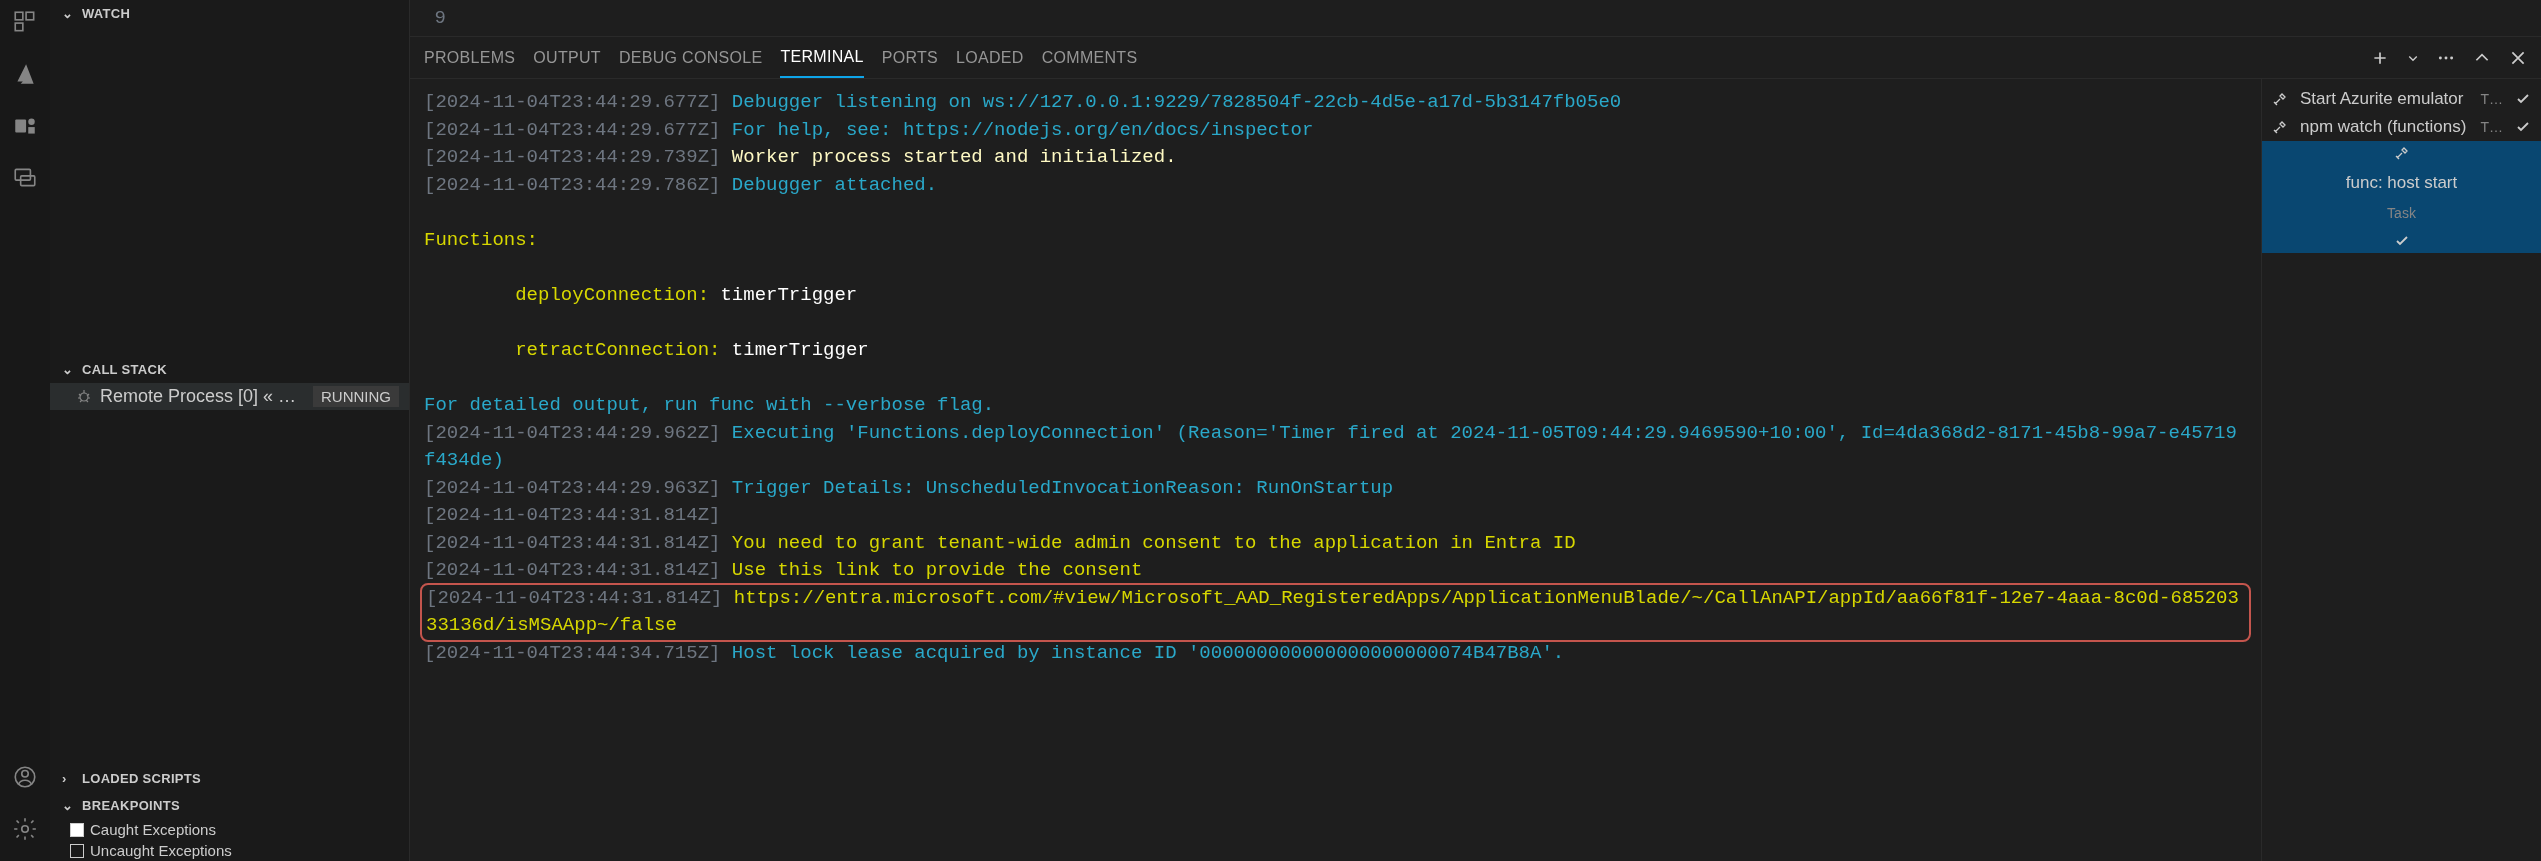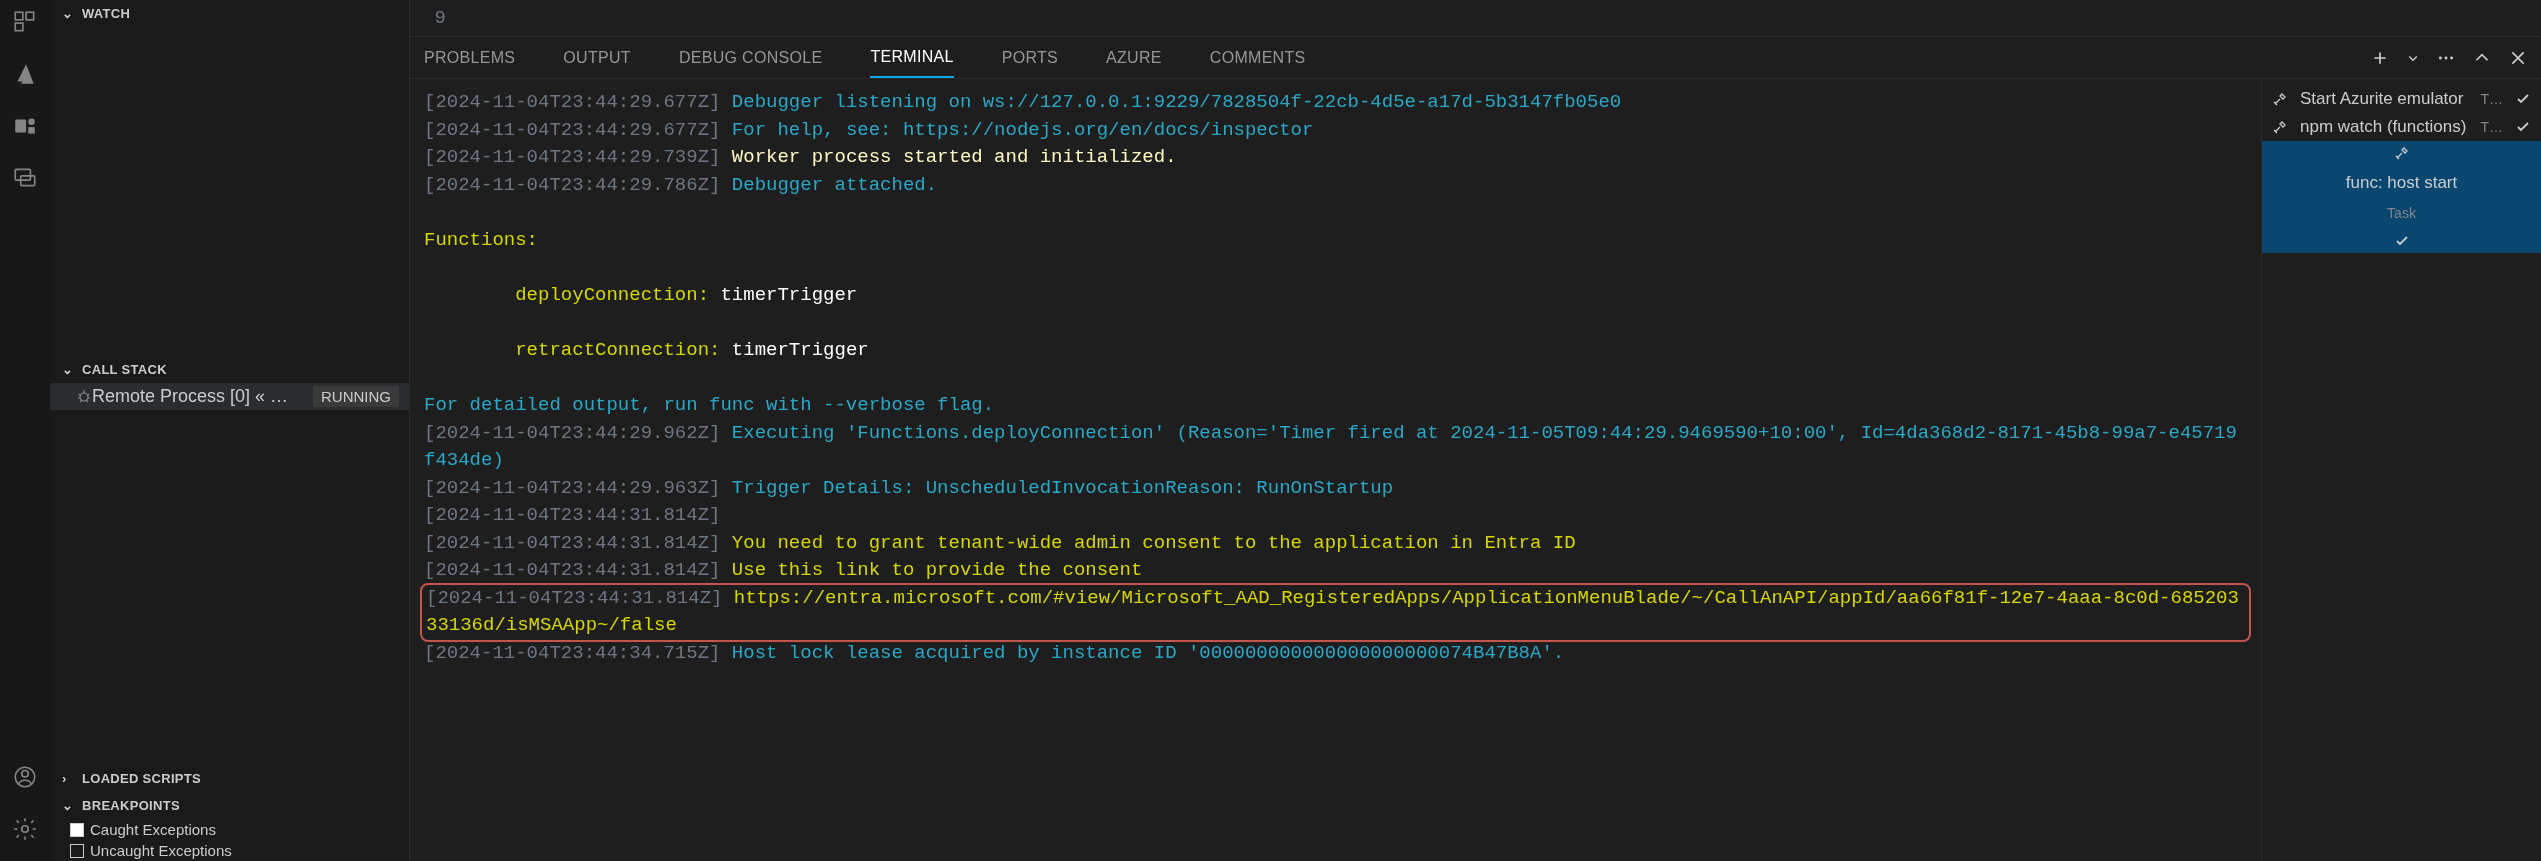--- a/index.html
+++ b/index.html
@@ -48,20 +48,21 @@
 }
 .chev { width: 14px; display: inline-block; color: #cccccc; }
 
 .watch-area { flex: 1; min-height: 220px; }
 
 .callstack-item {
   display: flex;
   align-items: center;
   padding: 3px 10px 3px 26px;
   background: #2a2d2e;
+  gap: 8px;
 }
 .cs-bug { color: #858585; flex-shrink: 0; }
 .cs-label { flex: 1; color: #cccccc; font-size: 18px; overflow: hidden; white-space: nowrap; }
 .cs-status { background: #3a3a3a; color: #cccccc; padding: 2px 8px; font-size: 15px; }
 
 .bp-item { display: flex; align-items: center; gap: 6px; padding: 2px 14px 2px 20px; font-size: 15px; }
 .bp-check { width: 14px; height: 14px; background: #ffffff; border: 1px solid #cccccc; flex-shrink: 0; }
 .bp-check.unchecked { background: transparent; }
 
 .main {
@@ -90,21 +91,21 @@
   flex: 1;
   display: flex;
   flex-direction: column;
   border-top: 1px solid #2a2a2a;
 }
 .panel-tabs {
   display: flex;
   align-items: center;
   padding: 0 14px;
   height: 42px;
-  gap: 48px;
+  gap: 18px;
   border-bottom: 1px solid #2a2a2a;
 }
 .panel-tab {
   color: #969696;
   font-size: 16px;
   padding: 10px 0;
   cursor: pointer;
   letter-spacing: 0.3px;
 }
 .panel-tab.active {
@@ -263,21 +264,21 @@
     <span class="line-no">9</span>
   </div>
 
   <div class="panel">
     <div class="panel-tabs">
       <div class="panel-tab">PROBLEMS</div>
       <div class="panel-tab">OUTPUT</div>
       <div class="panel-tab">DEBUG CONSOLE</div>
       <div class="panel-tab active">TERMINAL</div>
       <div class="panel-tab">PORTS</div>
-      <div class="panel-tab">AZURE</div>
+      <div class="panel-tab">LOADED</div>
       <div class="panel-tab">COMMENTS</div>
       <div class="panel-spacer"></div>
       <div class="panel-actions">
         <span>
             <svg width="18" height="18" viewBox="0 0 16 16" stroke="currentColor" stroke-width="1.5">
               <path d="M8 3v10M3 8h10"></path>
             </svg>
           </span>
         <span>
             <svg width="12" height="12" viewBox="0 0 16 16" stroke="currentColor" stroke-width="1.8" fill="none">

